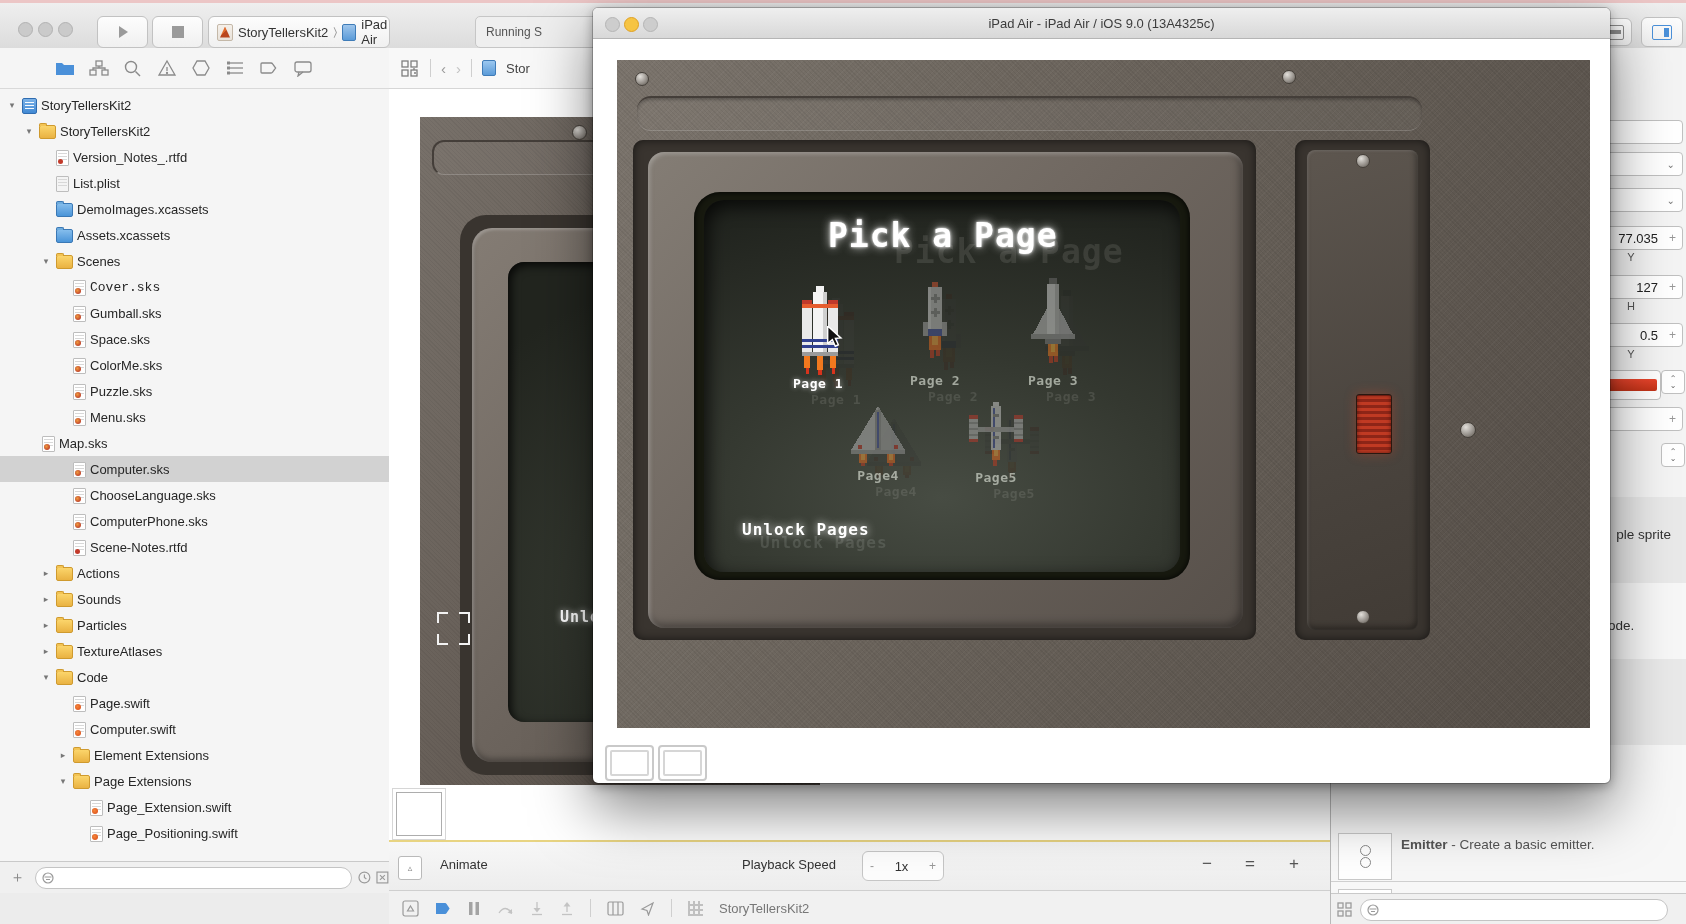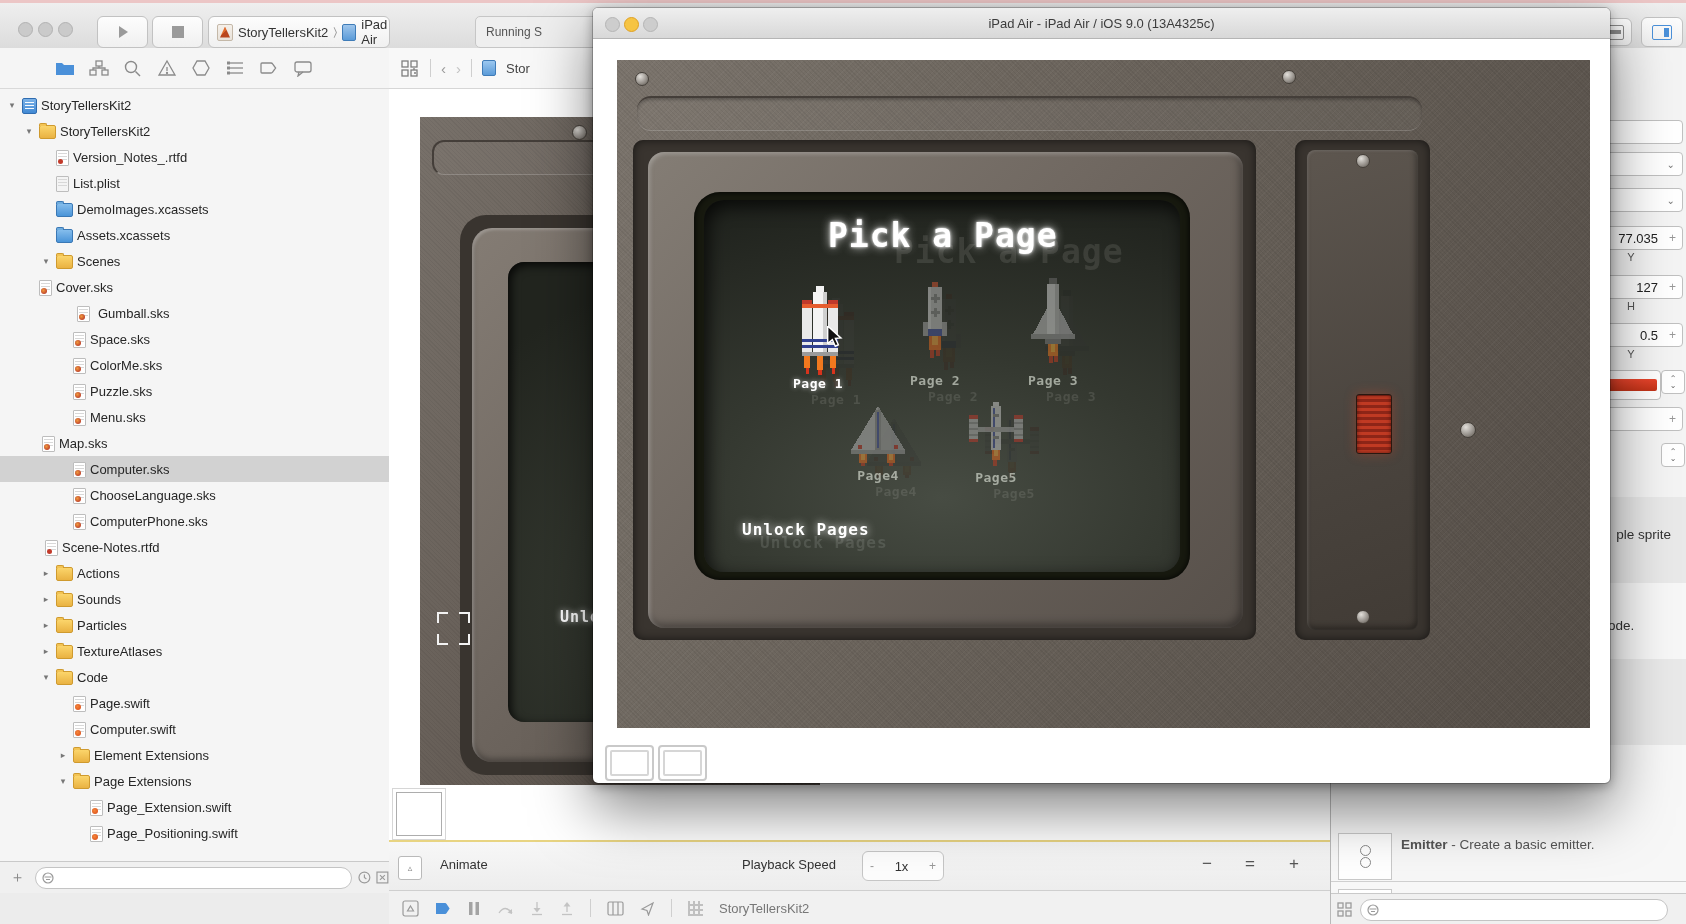--- a/index.html
+++ b/index.html
@@ -305,26 +305,26 @@
         <div class="trow" style="padding-left: 40px;">
           <span class="disc"></span>
           <span class="fi assets"></span>
           <span class="tlabel">Assets.xcassets</span>
         </div>
         <div class="trow" style="padding-left: 40px;">
           <span class="disc">▾</span>
           <span class="fi folder"></span>
           <span class="tlabel">Scenes</span>
         </div>
-        <div class="trow" style="padding-left: 23px;">
+        <div class="trow" style="padding-left: 57px; font-family: Liberation Mono, monospace;">
           <span class="disc"></span>
           <span class="fi doc sks"></span>
           <span class="tlabel">Cover.sks</span>
         </div>
-        <div class="trow" style="padding-left: 57px; gap: 8px;">
+        <div class="trow" style="padding-left: 57px;">
           <span class="disc"></span>
           <span class="fi doc sks"></span>
           <span class="tlabel">Gumball.sks</span>
         </div>
         <div class="trow" style="padding-left: 57px;">
           <span class="disc"></span>
           <span class="fi doc sks"></span>
           <span class="tlabel">Space.sks</span>
         </div>
         <div class="trow" style="padding-left: 57px;">
@@ -355,21 +355,21 @@
         <div class="trow" style="padding-left: 57px;">
           <span class="disc"></span>
           <span class="fi doc sks"></span>
           <span class="tlabel">ChooseLanguage.sks</span>
         </div>
         <div class="trow" style="padding-left: 57px;">
           <span class="disc"></span>
           <span class="fi doc sks"></span>
           <span class="tlabel">ComputerPhone.sks</span>
         </div>
-        <div class="trow" style="padding-left: 29px;">
+        <div class="trow" style="padding-left: 57px;">
           <span class="disc"></span>
           <span class="fi doc rtfd"></span>
           <span class="tlabel">Scene-Notes.rtfd</span>
         </div>
         <div class="trow" style="padding-left: 40px;">
           <span class="disc">▸</span>
           <span class="fi folder"></span>
           <span class="tlabel">Actions</span>
         </div>
         <div class="trow" style="padding-left: 40px;">

